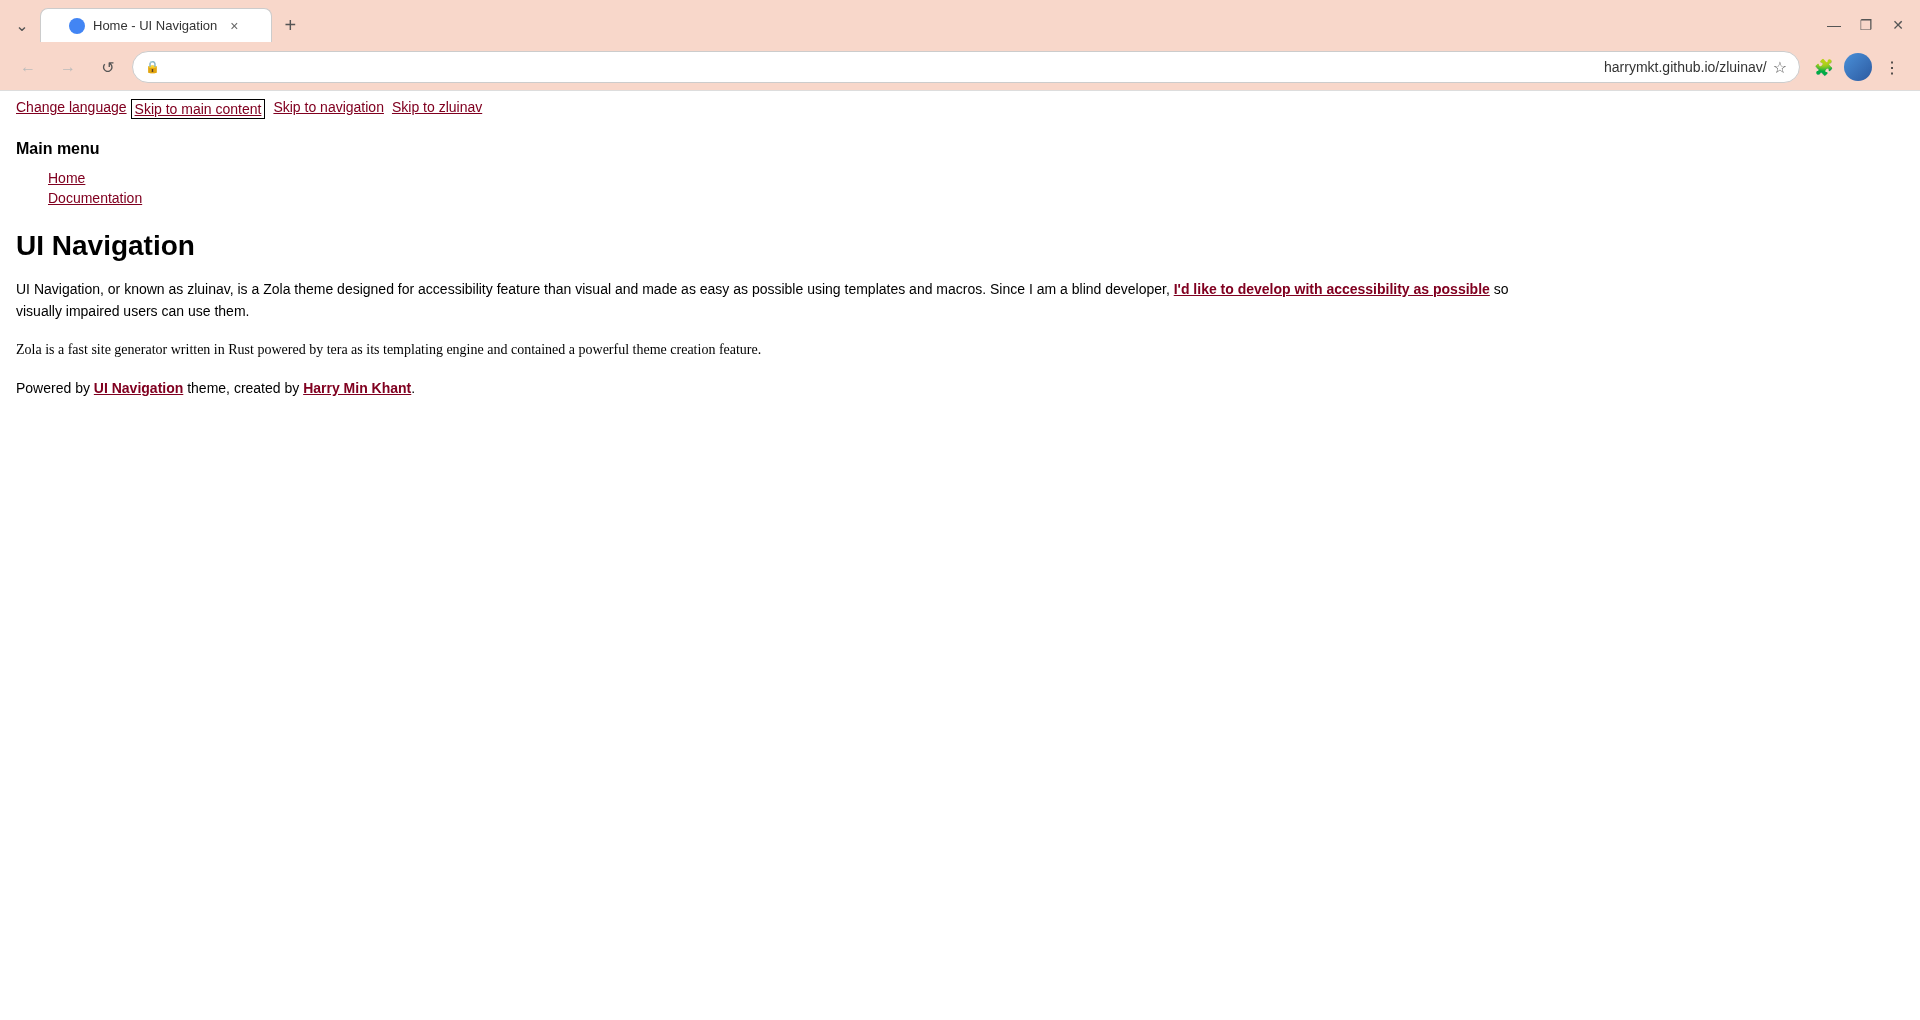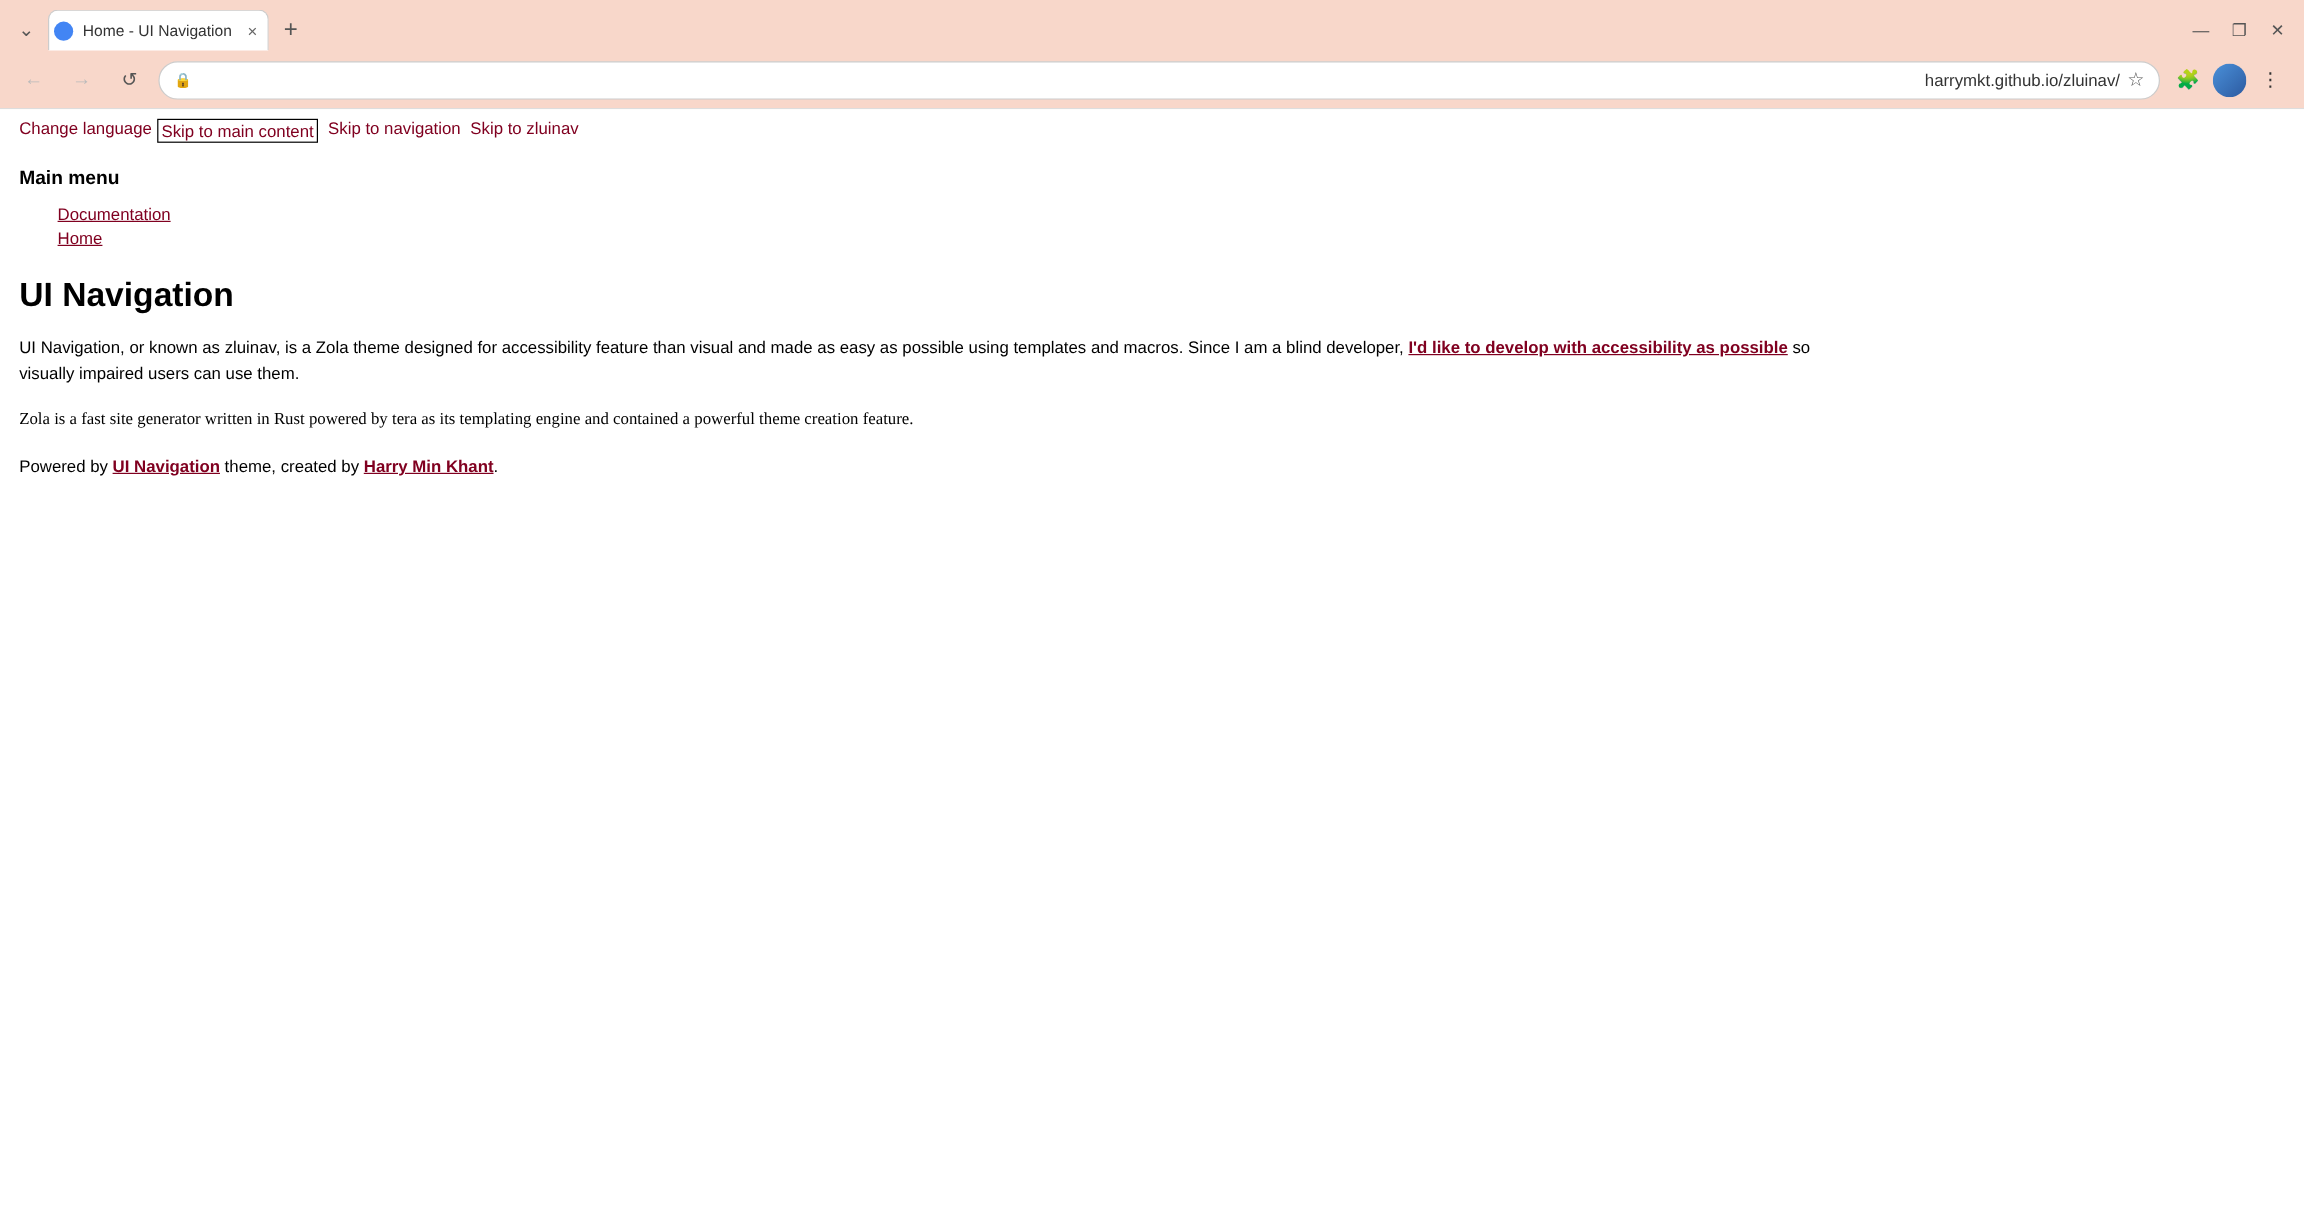--- a/index.html
+++ b/index.html
@@ -42,21 +42,21 @@
       font-size: 16px;
       color: #555;
       border-radius: 50%;
     }
 
     .tab {
       display: flex;
       align-items: center;
       background: #fff;
       border-radius: 8px 8px 0 0;
-      padding: 0 4px;
+      padding: 0 28px;
       height: 34px;
       min-width: 180px;
       max-width: 240px;
       gap: 8px;
       border: 1px solid #ccc;
       border-bottom: none;
       position: relative;
     }
 
     .tab-favicon {
@@ -236,20 +236,21 @@
 
     .skip-links {
       display: flex;
       gap: 0;
       margin-bottom: 12px;
       flex-wrap: wrap;
     }
 
     .skip-link {
       color: #800020;
+      text-decoration: underline;
       cursor: pointer;
       font-size: 14px;
       margin-right: 4px;
     }
 
     .skip-link-boxed {
       border: 1px solid #000;
       padding: 1px 3px;
     }
 
@@ -365,24 +366,24 @@
     <a class="skip-link">Change language</a>
     <a class="skip-link skip-link-boxed">Skip to main content</a>
     <a class="skip-link" style="margin-left:4px;">Skip to navigation</a>
     <a class="skip-link" style="margin-left:4px;">Skip to zluinav</a>
   </div>
 
   <nav>
     <h2 class="main-menu-heading">Main menu</h2>
     <ul class="main-menu-list">
       <li>
-        <a>Documentation</a>
+        <a>Home</a>
       </li>
       <li>
-        <a>Home</a>
+        <a>Documentation</a>
       </li>
     </ul>
   </nav>
 
   <h1 class="page-title">UI Navigation</h1>
 
   <p class="page-description">
     <span>UI Navigation, or known as zluinav, is a Zola theme designed for accessibility feature than visual and made as easy as possible using templates and macros. Since I am a blind developer,</span>
     <a class="ext-link">I'd like to develop with accessibility as possible</a>
     <span>so visually impaired users can use them.</span>

